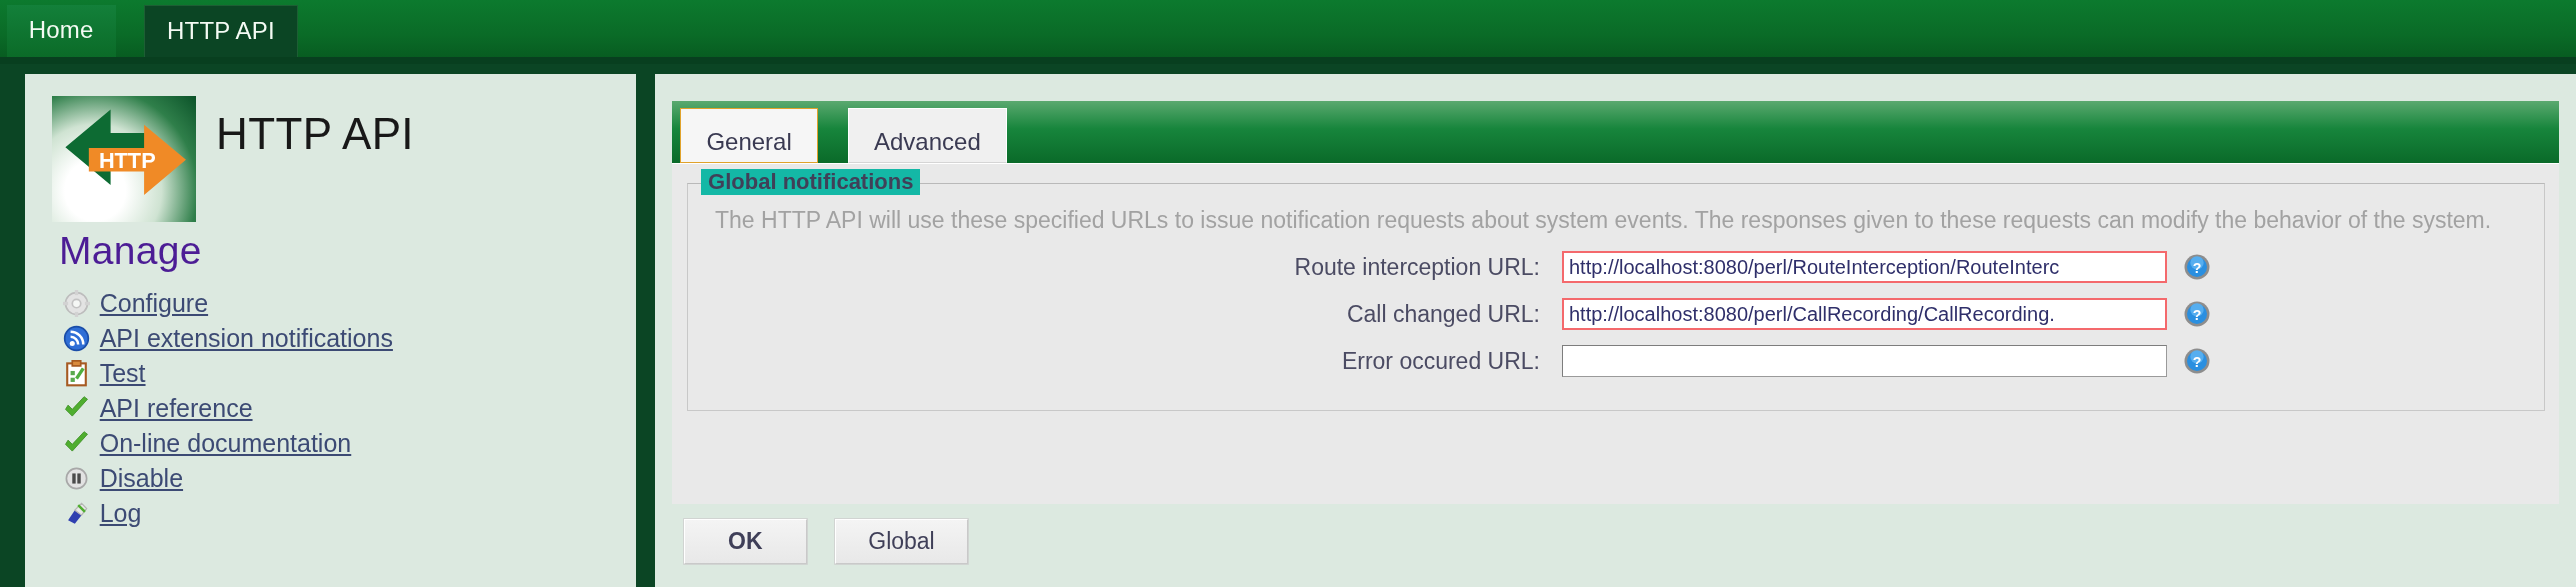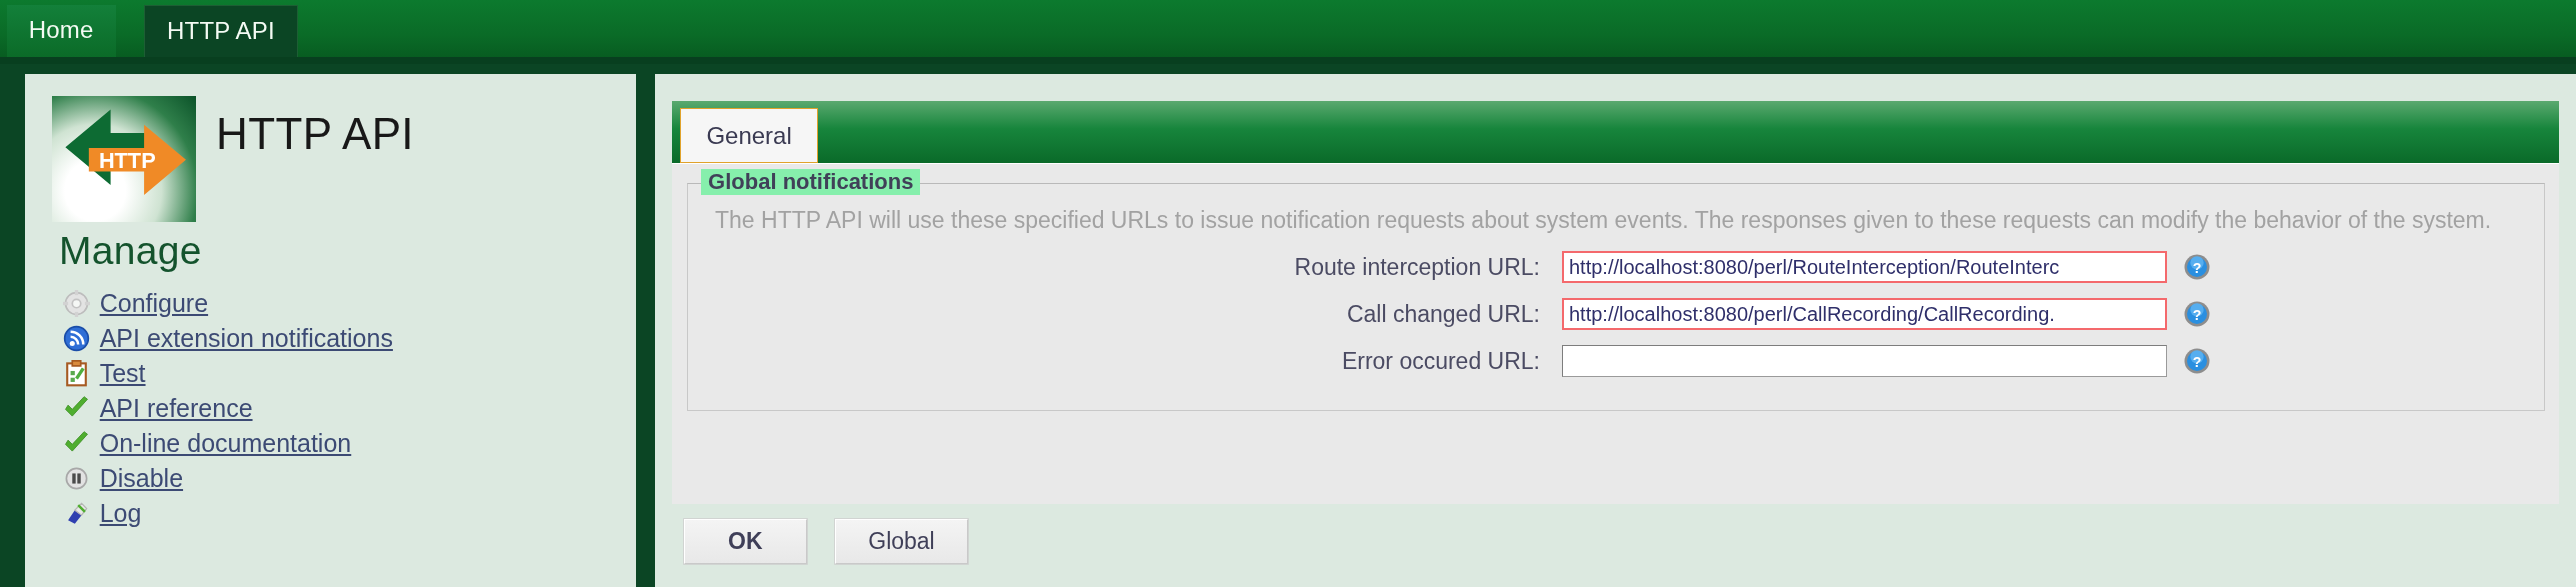--- a/index.html
+++ b/index.html
@@ -92,21 +92,21 @@
     left: 191px; top: 35px;
     font-size: 44px;
     color: #181818;
     letter-spacing: 0.4px;
     white-space: nowrap;
   }
   .manage-head {
     position: absolute;
     left: 34px; top: 155px;
     font-size: 39px;
-    color: #14532d;
+    color: #4c1d95;
     letter-spacing: 0.3px;
   }
   .menu {
     position: absolute;
     left: 34px; top: 212px;
     width: 554px;
   }
   .menu-item {
     display: flex;
     align-items: center;
@@ -141,21 +141,21 @@
     left: 17px; top: 27px;
     width: 1887px; height: 62px;
     background: linear-gradient(180deg, #5aa96f 0%, #17853c 45%, #0a6a29 100%);
     box-sizing: border-box;
   }
   .ctab {
     position: absolute;
     top: 6.7px;
     height: 55px;
     line-height: 52px;
-    padding: 1px 25px;
+    padding: 7px 25px;
     font-size: 24px;
     color: #3a3a52;
     background: #f2f2f2;
     box-sizing: border-box;
     cursor: pointer;
     white-space: nowrap;
   }
   .ctab.general {
     left: 8.4px;
     border: 1.7px solid #e0a22b;
@@ -180,21 +180,21 @@
     position: absolute;
     left: 15px; top: 18.5px;
     width: 1858px; height: 228px;
     border: 1.7px solid #c8c8c8;
     border-top: 1.7px solid #b9b9b9;
     box-sizing: border-box;
   }
   .legend {
     position: absolute;
     left: 13.4px; top: -15px;
-    background: #86efac;
+    background: #14b8a6;
     padding: 0 6.7px;
     font-size: 22px;
     color: #404058;
     font-weight: bold;
     white-space: nowrap;
   }
   .fieldset-desc {
     position: absolute;
     left: 27px; top: 23.5px;
     font-size: 23px;
@@ -386,20 +386,21 @@
         <span class="menu-label">Log</span>
       </div>
 
     </div>
   </div>
 
   <div class="content">
 
     <div class="tabstrip">
       <div class="ctab general">General</div>
+      <div class="ctab advanced">Advanced</div>
     </div>
 
     <div class="panel-body">
 
       <div class="fieldset">
         <div class="legend">Global notifications</div>
         <div class="fieldset-desc">The HTTP API will use these specified URLs to issue notification requests about system events. The responses given to these requests can modify the behavior of the system.</div>
 
         <div class="form-rows">
 

